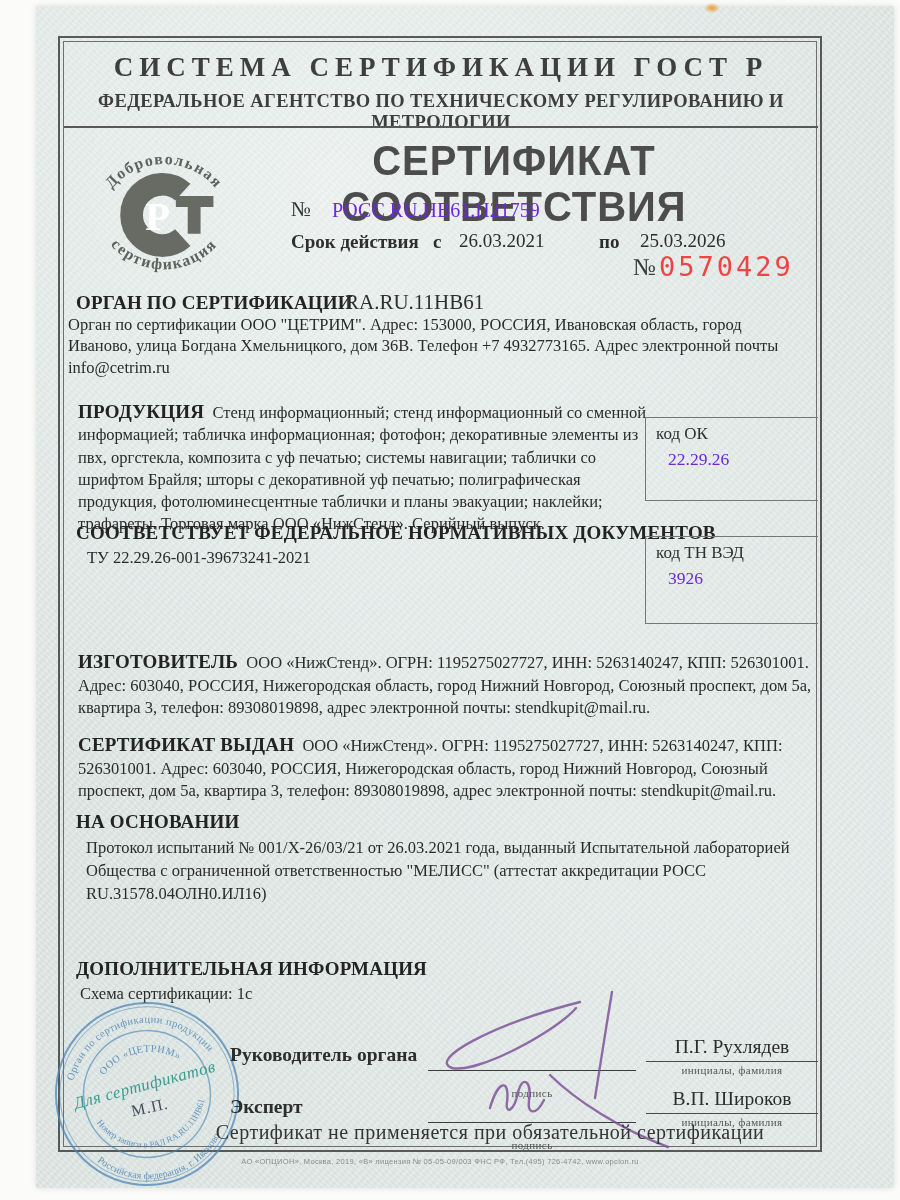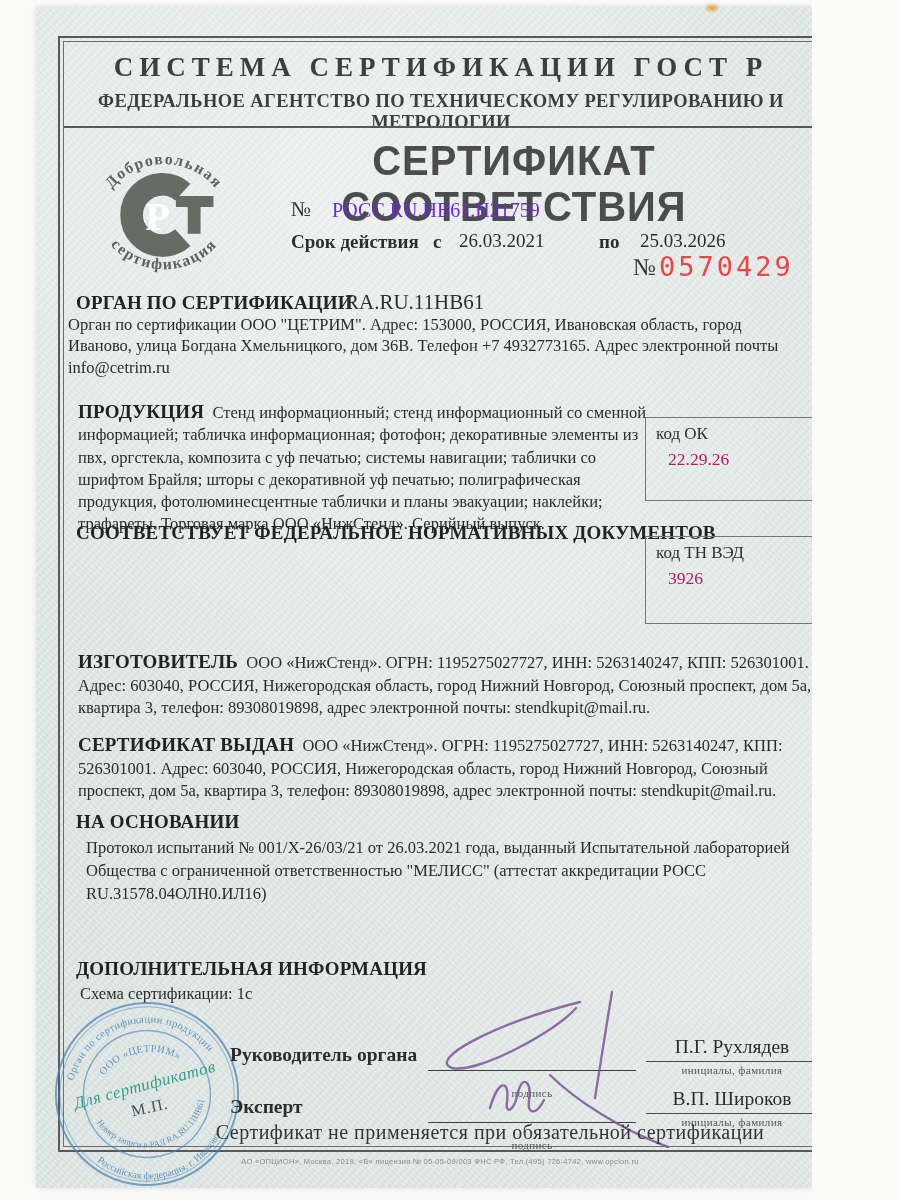--- a/index.html
+++ b/index.html
@@ -1,18 +1,18 @@
 <!DOCTYPE html>
 <html><head>
 <meta charset="utf-8">
 <style>
   * { margin:0; padding:0; box-sizing:border-box; }
   html,body { width:900px; height:1200px; }
   body { font-family:"Liberation Serif","DejaVu Serif",serif; background:#fbfbf9; color:#2d2d2d; }
-  .page { position:relative; width:812px; height:1200px; overflow:hidden; background:#fbfbf9; }
+  .page { position:relative; width:900px; height:1200px; overflow:hidden; background:#fbfbf9; }
 
   .paper {
     position:absolute; left:36px; top:6px; width:858px; height:1182px;
     background-color:#e0e8e6;
     background-image:
       radial-gradient(circle at 35% 15%, rgba(255,255,255,.45), rgba(255,255,255,0) 55%),
       radial-gradient(circle at 75% 70%, rgba(255,255,255,.25), rgba(255,255,255,0) 60%),
       repeating-linear-gradient(43deg, rgba(255,255,255,.07) 0 2px, rgba(140,160,154,.06) 2px 4px),
       repeating-linear-gradient(-47deg, rgba(255,255,255,.05) 0 3px, rgba(120,142,136,.05) 3px 6px);
     box-shadow:0 0 6px rgba(0,0,0,.12);
@@ -52,21 +52,21 @@
   .org-head { position:absolute; left:76px; top:292px; }
   .org-code { position:absolute; left:345px; top:290px; font-size:21px; color:#2f2f2f; }
   .org-text { position:absolute; left:68px; top:314px; width:732px; }
 
   .product-par { position:absolute; left:78px; top:399px; width:578px; line-height:1.34; }
   .product-par b { font-size:19px; }
 
   .code-box { position:absolute; left:645px; width:173px; border:1px solid #767676; border-right:none;
               padding:6px 8px 20px 10px; }
   .code-box .cb-label { font-size:17px; color:#2f2f2f; }
-  .code-box .cb-value { font-size:17.5px; color:#be185d; margin-top:5px; margin-left:12px; }
+  .code-box .cb-value { font-size:17.5px; color:#6d28d9; margin-top:5px; margin-left:12px; }
   .box-ok { top:417px; height:84px; }
   .box-tn { top:536px; height:88px; }
 
   .comp-head { position:absolute; left:76px; top:522px; }
   .comp-text { position:absolute; left:87px; top:547px; }
 
   .manu-par   { position:absolute; left:78px; top:649px; width:737px; line-height:1.36; }
   .manu-par b { font-size:19px; }
   .issued-par { position:absolute; left:78px; top:732px; width:744px; line-height:1.36; }
   .issued-par b { font-size:19px; }
@@ -157,20 +157,21 @@
   <div class="org-text body-text">Орган по сертификации ООО "ЦЕТРИМ". Адрес: 153000, РОССИЯ, Ивановская область, город Иваново, улица Богдана Хмельницкого, дом 36В. Телефон +7 4932773165. Адрес электронной почты info@cetrim.ru</div>
 
   <p class="product-par body-text"><b class="sec-heading">ПРОДУКЦИЯ</b>&nbsp;&nbsp;<span>Стенд информационный; стенд информационный со сменной информацией; табличка информационная; фотофон; декоративные элементы из пвх, оргстекла, композита с уф печатью; системы навигации; таблички со шрифтом Брайля; шторы с декоративной уф печатью; полиграфическая продукция, фотолюминесцентные таблички и планы эвакуации; наклейки; трафареты. Торговая марка ООО «НижСтенд». Серийный выпуск.</span></p>
 
   <div class="code-box box-ok">
     <div class="cb-label">код ОК</div>
     <div class="cb-value">22.29.26</div>
   </div>
 
   <div class="comp-head sec-heading">СООТВЕТСТВУЕТ ФЕДЕРАЛЬНОЕ НОРМАТИВНЫХ ДОКУМЕНТОВ</div>
+  <div class="comp-text body-text">ТУ 22.29.26-001-39673241-2021</div>
 
   <div class="code-box box-tn">
     <div class="cb-label">код ТН ВЭД</div>
     <div class="cb-value">3926</div>
   </div>
 
   <p class="manu-par body-text"><b class="sec-heading">ИЗГОТОВИТЕЛЬ</b>&nbsp;&nbsp;<span>ООО «НижСтенд». ОГРН: 1195275027727, ИНН: 5263140247, КПП: 526301001. Адрес: 603040, РОССИЯ, Нижегородская область, город Нижний Новгород, Союзный проспект, дом 5а, квартира 3, телефон: 89308019898, адрес электронной почты: stendkupit@mail.ru.</span></p>
 
   <p class="issued-par body-text"><b class="sec-heading">СЕРТИФИКАТ ВЫДАН</b>&nbsp;&nbsp;<span>ООО «НижСтенд». ОГРН: 1195275027727, ИНН: 5263140247, КПП: 526301001. Адрес: 603040, РОССИЯ, Нижегородская область, город Нижний Новгород, Союзный проспект, дом 5а, квартира 3, телефон: 89308019898, адрес электронной почты: stendkupit@mail.ru.</span></p>
 

